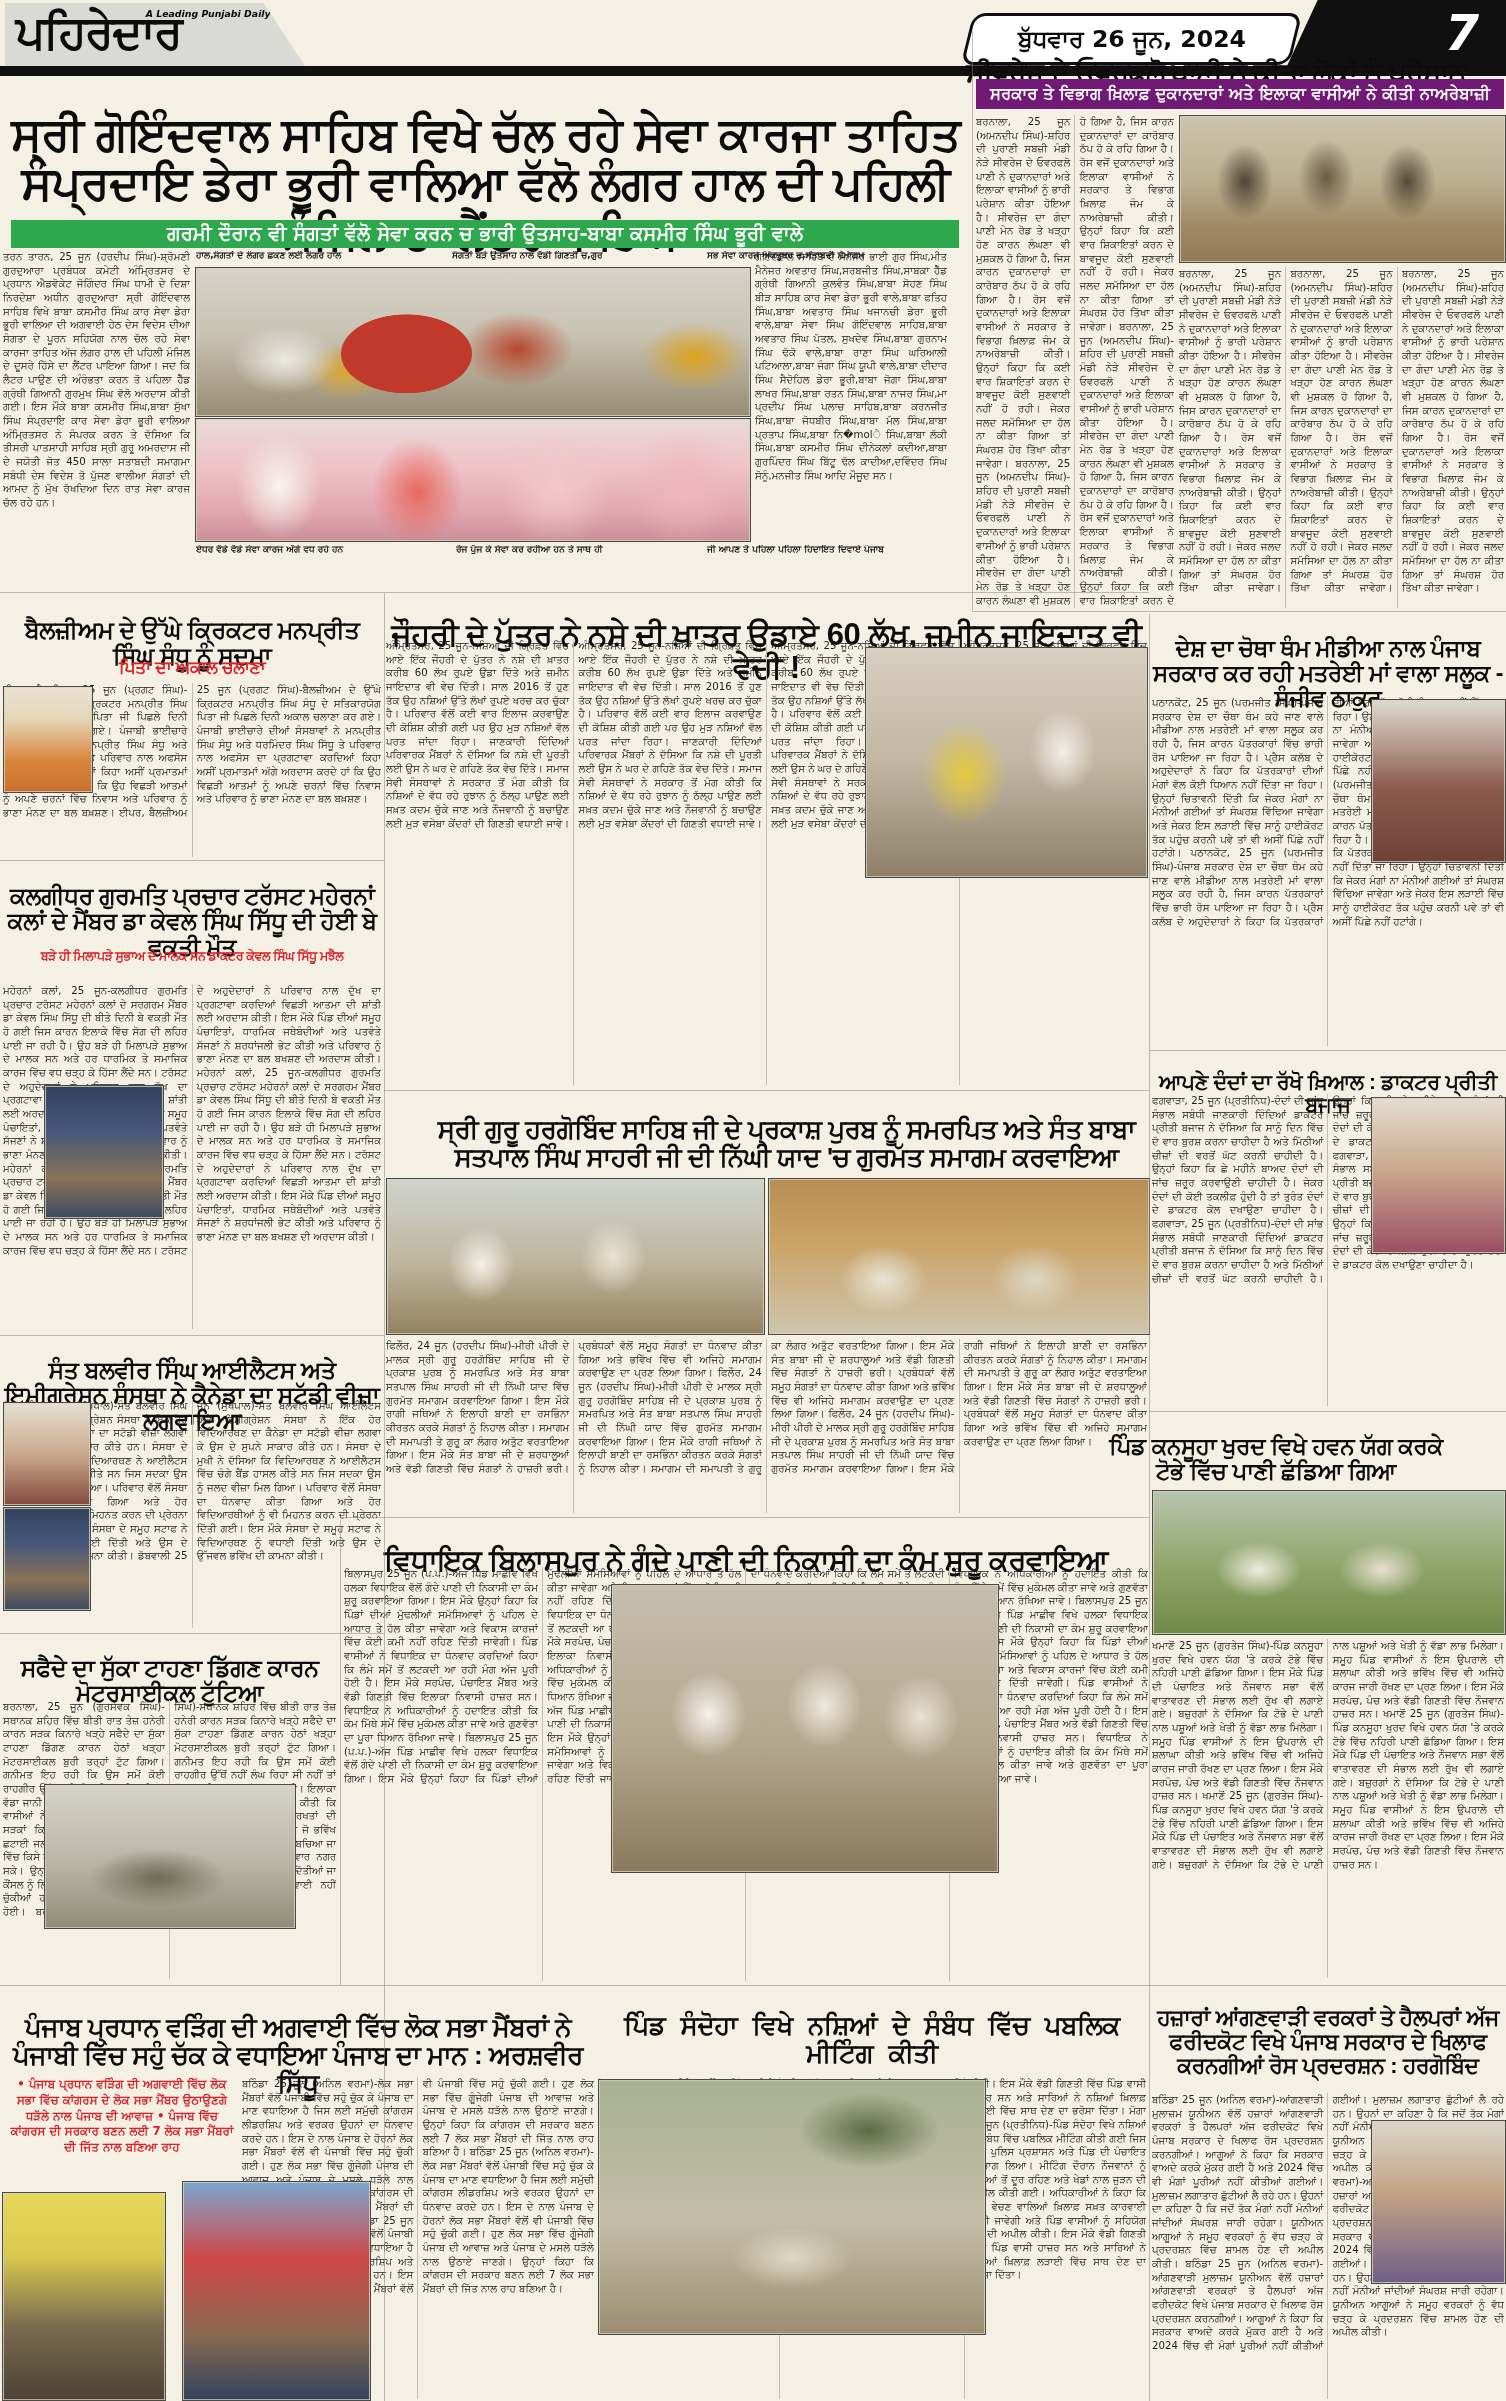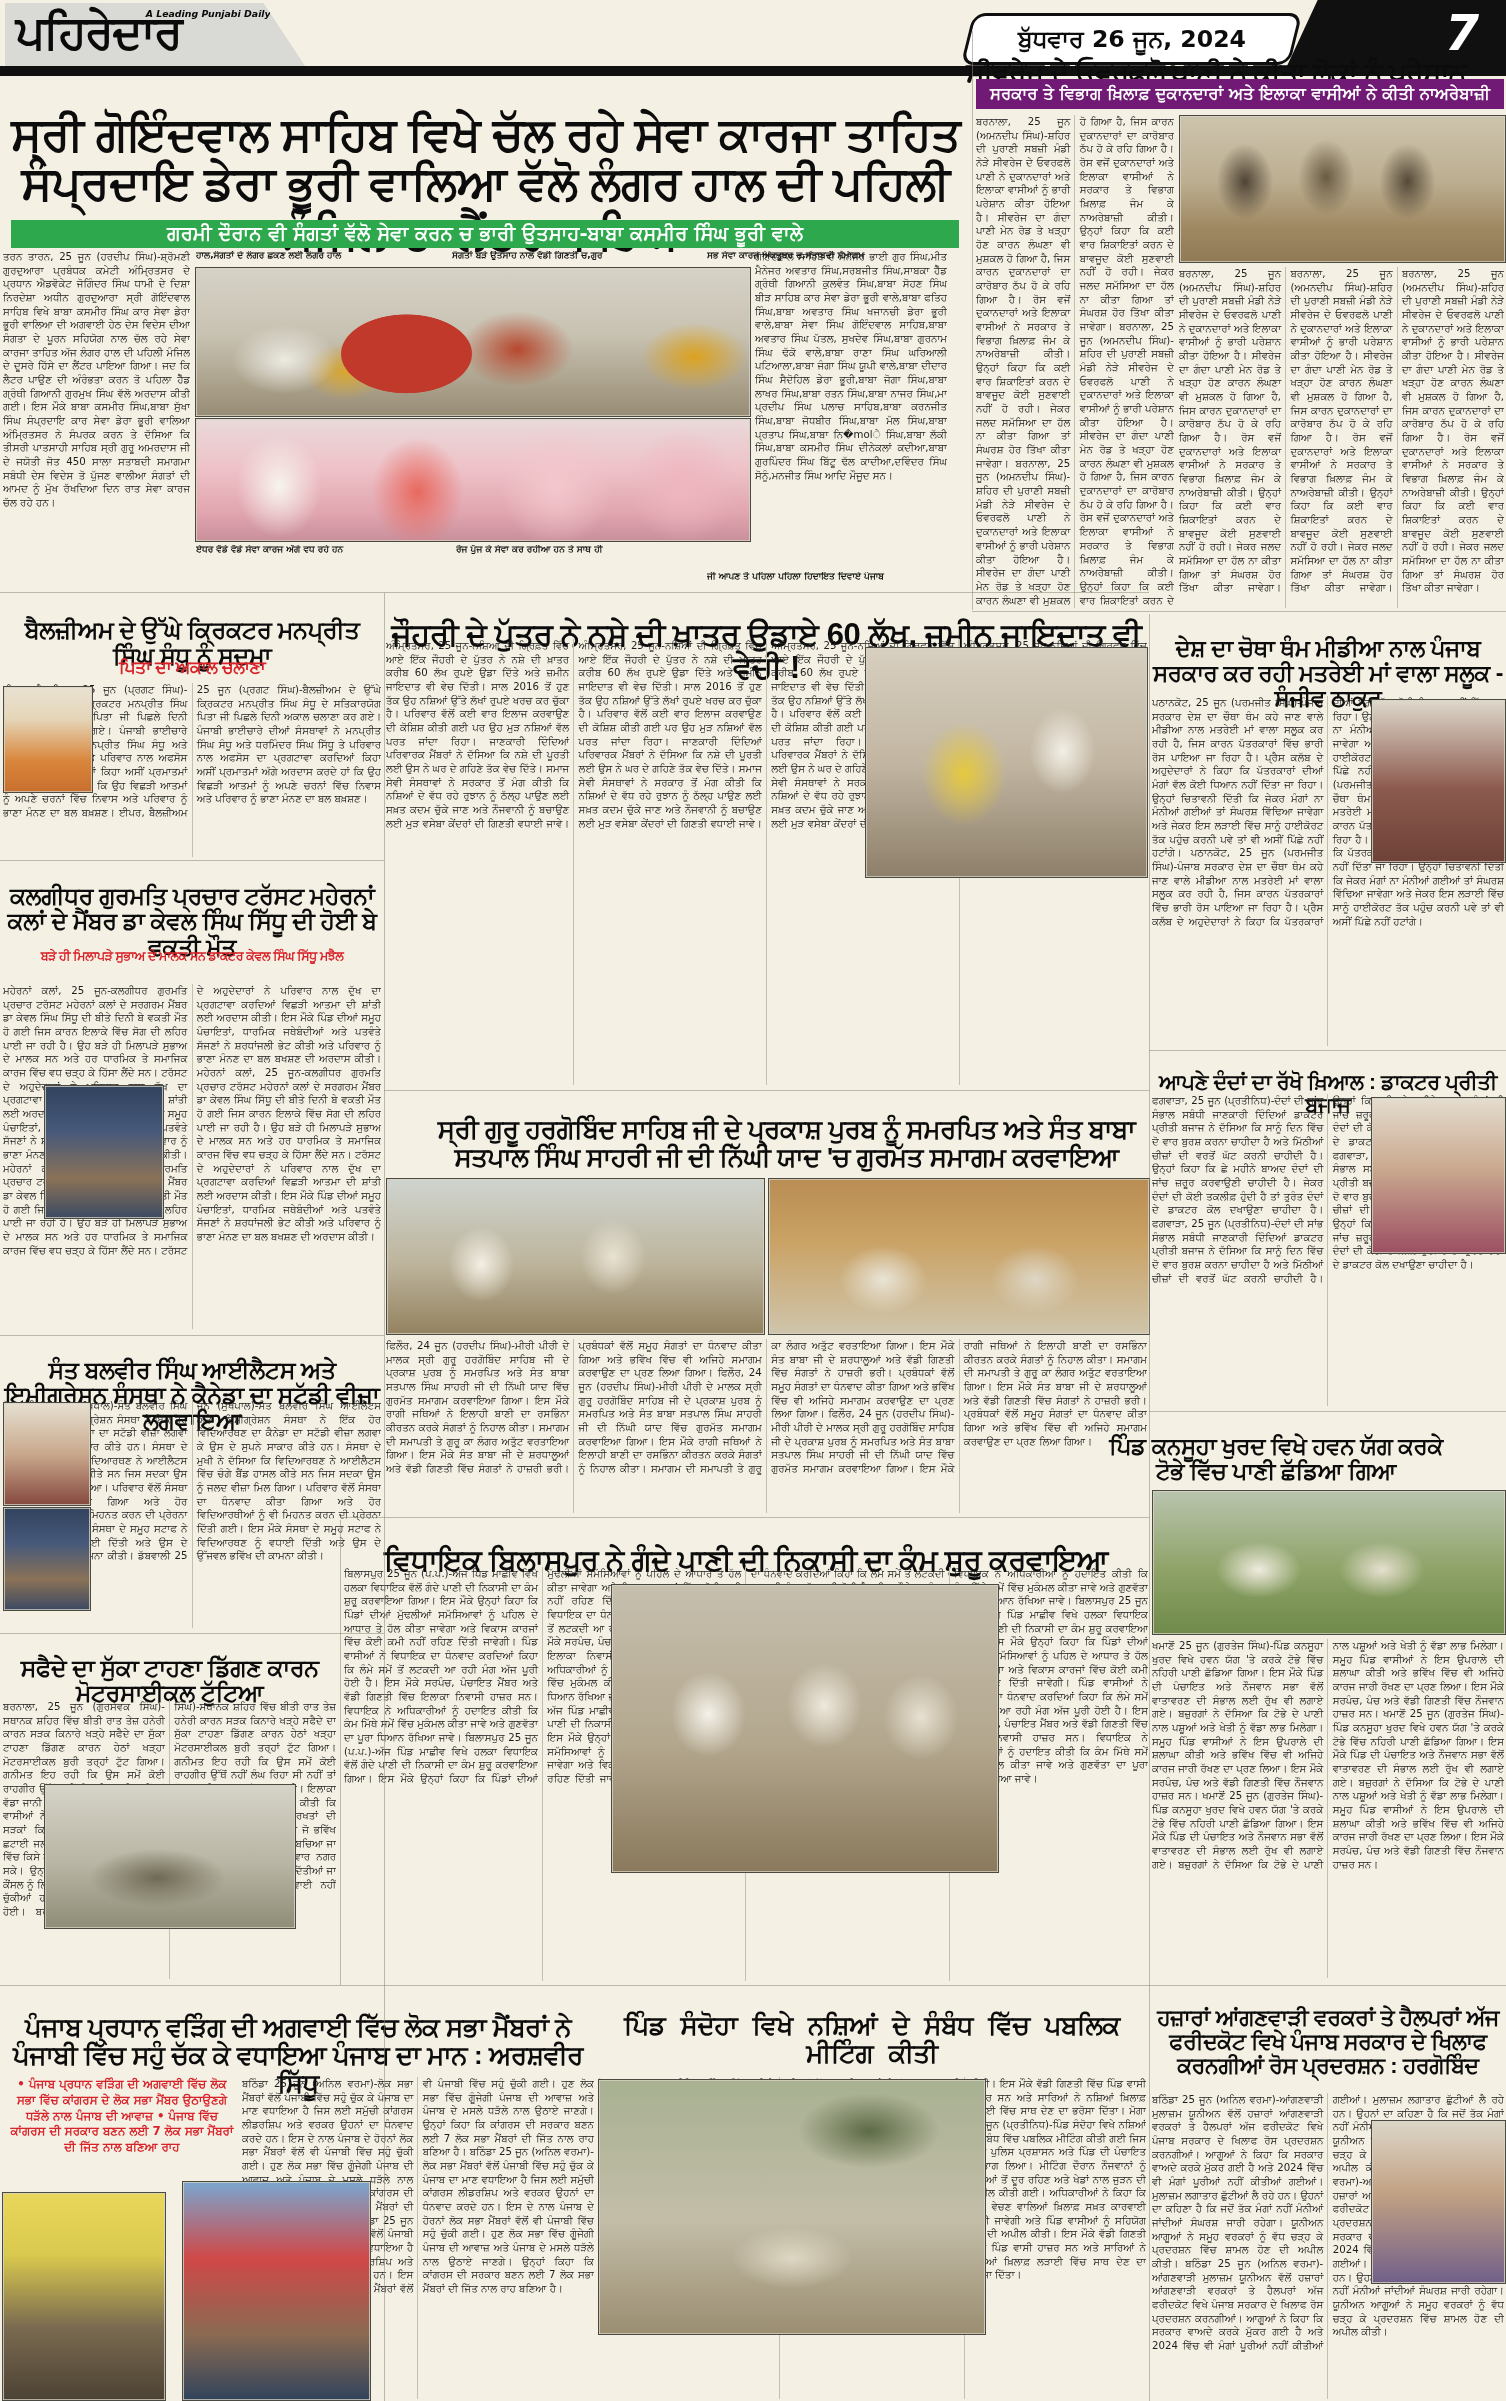--- a/index.html
+++ b/index.html
@@ -122,21 +122,21 @@
 
     <div class="abs body-txt" style="left:3.1px;top:250px;width:187px;height:341px;">ਤਰਨ ਤਾਰਨ, 25 ਜੂਨ (ਹਰਦੀਪ ਸਿੰਘ)-ਸ਼੍ਰੋਮਣੀ ਗੁਰਦੁਆਰਾ ਪ੍ਰਬੰਧਕ ਕਮੇਟੀ ਅੰਮ੍ਰਿਤਸਰ ਦੇ ਪ੍ਰਧਾਨ ਐਡਵੋਕੇਟ ਜੋਗਿੰਦਰ ਸਿੰਘ ਧਾਮੀ ਦੇ ਦਿਸ਼ਾ ਨਿਰਦੇਸ਼ਾ ਅਧੀਨ ਗੁਰਦੁਆਰਾ ਸ੍ਰੀ ਗੋਇੰਦਵਾਲ ਸਾਹਿਬ ਵਿਖੇ ਬਾਬਾ ਕਸਮੀਰ ਸਿੰਘ ਕਾਰ ਸੇਵਾ ਡੇਰਾ ਭੂਰੀ ਵਾਲਿਆ ਦੀ ਅਗਵਾਈ ਹੇਠ ਦੇਸ ਵਿਦੇਸ ਦੀਆ ਸੰਗਤਾ ਦੇ ਪੂਰਨ ਸਹਿਯੋਗ ਨਾਲ ਚੱਲ ਰਹੇ ਸੇਵਾ ਕਾਰਜਾ ਤਾਹਿਤ ਅੱਜ ਲੰਗਰ ਹਾਲ ਦੀ ਪਹਿਲੀ ਮੰਜਿਲ ਦੇ ਦੂਸਰੇ ਹਿੱਸੇ ਦਾ ਲੈਂਟਰ ਪਾਇਆ ਗਿਆ। ਜਦ ਕਿ ਲੈਟਰ ਪਾਉਣ ਦੀ ਅੰਰੰਭਤਾ ਕਰਨ ਤੋ ਪਹਿਲਾ ਹੈੱਡ ਗ੍ਰੰਥੀ ਗਿਆਨੀ ਗੁਰਮੁਖ ਸਿੰਘ ਵੱਲੋ ਅਰਦਾਸ ਕੀਤੀ ਗਈ। ਇਸ ਮੌਕੇ ਬਾਬਾ ਕਸਮੀਰ ਸਿੰਘ,ਬਾਬਾ ਸੁੱਖਾ ਸਿੰਘ ਸੰਪ੍ਰਦਾਇ ਕਾਰ ਸੇਵਾ ਡੇਰਾ ਭੂਰੀ ਵਾਲਿਆ ਅੰਮ੍ਰਿਤਸਰ ਨੇ ਸੰਪਰਕ ਕਰਨ ਤੇ ਦੱਸਿਆ ਕਿ ਤੀਸਰੀ ਪਾਤਸਾਹੀ ਸਾਹਿਬ ਸ੍ਰੀ ਗੁਰੂ ਅਮਰਦਾਸ ਜੀ ਦੇ ਜਯੋਤੀ ਜੋਤ 450 ਸਾਲਾ ਸਤਾਬਦੀ ਸਮਾਗਮਾ ਸਬੰਧੀ ਦੇਸ ਵਿਦੇਸ ਤੋ ਪੁੱਜਣ ਵਾਲੀਆ ਸੰਗਤਾਂ ਦੀ ਆਮਦ ਨੂੰ ਮੁੱਖ ਰੱਖਦਿਆ ਦਿਨ ਰਾਤ ਸੇਵਾ ਕਾਰਜ ਚੱਲ ਰਹੇ ਹਨ।</div>
 
     <div class="photo ph-machinery" style="left:195px;top:267px;width:554px;height:148px;"></div>
     <div class="photo ph-sangat-pink" style="left:195px;top:418px;width:554px;height:122px;"></div>
 
     <div class="abs body-txt" style="left:755px;top:250px;width:192px;height:341px;">ਗੋਇੰਦਵਾਲ ਸਾਹਿਬ ਦੇ ਮੈਨੇਜਰ ਭਾਈ ਗੁਰ ਸਿੰਘ,ਮੀਤ ਮੈਨੇਜਰ ਅਵਤਾਰ ਸਿੰਘ,ਸਰਬਜੀਤ ਸਿੰਘ,ਸਾਬਕਾ ਹੈੱਡ ਗ੍ਰੰਥੀ ਗਿਆਨੀ ਕੁਲਵੰਤ ਸਿੰਘ,ਬਾਬਾ ਸੋਹਣ ਸਿੰਘ ਬੀੜ ਸਾਹਿਬ ਕਾਰ ਸੇਵਾ ਡੇਰਾ ਭੂਰੀ ਵਾਲੇ,ਬਾਬਾ ਫਤਿਹ ਸਿੰਘ,ਬਾਬਾ ਅਵਤਾਰ ਸਿੰਘ ਖਜਾਨਚੀ ਡੇਰਾ ਭੂਰੀ ਵਾਲੇ,ਬਾਬਾ ਸੇਵਾ ਸਿੰਘ ਗੋਇੰਦਵਾਲ ਸਾਹਿਬ,ਬਾਬਾ ਅਵਤਾਰ ਸਿੰਘ ਪੱਤਲ, ਸੁਖਦੇਵ ਸਿੰਘ,ਬਾਬਾ ਗੁਰਨਾਮ ਸਿੰਘ ਢੱਕੋ ਵਾਲੇ,ਬਾਬਾ ਰਾਣਾ ਸਿੰਘ ਘਰਿਆਲੀ ਪਟਿਆਲਾ,ਬਾਬਾ ਜੰਗਾ ਸਿੰਘ ਯੂਪੀ ਵਾਲੇ,ਬਾਬਾ ਦੀਦਾਰ ਸਿੰਘ ਸੈਦੋਹਿਲ ਡੇਰਾ ਭੂਰੀ,ਬਾਬਾ ਜੋਗਾ ਸਿੰਘ,ਬਾਬਾ ਲਾਖਰ ਸਿੰਘ,ਬਾਬਾ ਰਤਨ ਸਿੰਘ,ਬਾਬਾ ਨਾਜਰ ਸਿੰਘ,ਮਾ ਪ੍ਰਦੀਪ ਸਿੰਘ ਪਲਾਚ ਸਾਹਿਬ,ਬਾਬਾ ਕਰਨਜੀਤ ਸਿੰਘ,ਬਾਬਾ ਜੋਧਬੀਰ ਸਿੰਘ,ਬਾਬਾ ਮੱਲ ਸਿੰਘ,ਬਾਬਾ ਪ੍ਰਤਾਪ ਸਿੰਘ,ਬਾਬਾ ਨਿ�molੇ ਸਿੰਘ,ਬਾਬਾ ਲੱਕੀ ਸਿੰਘ,ਬਾਬਾ ਕਸਮੀਰ ਸਿੰਘ ਦੀਨੇਕਲਾਂ ਕਦੀਆ,ਬਾਬਾ ਗੁਰਪਿੰਦਰ ਸਿੰਘ ਬਿੱਟੂ ਢੱਲ ਕਾਦੀਆ,ਦਵਿੰਦਰ ਸਿੰਘ ਸੋਨੂੰ,ਮਨਜੀਤ ਸਿੰਘ ਆਦਿ ਮੌਜੂਦ ਸਨ।</div>
 
     <div class="abs caption" style="left:196px;top:545px;width:236px;">ਏਧਰ ਵੱਡੇ ਵੱਡੇ ਸੇਵਾ ਕਾਰਜ ਅੱਗੇ ਵਧ ਰਹੇ ਹਨ</div>
     <div class="abs caption" style="left:456px;top:545px;width:236px;">ਰੋਜ ਪੁੱਜ ਕੇ ਸੇਵਾ ਕਰ ਰਹੀਆ ਹਨ ਤੇ ਸਾਥ ਹੀ</div>
-    <div class="abs caption" style="left:707px;top:545px;width:240px;margin-top:27px;">ਜੀ ਆਪਣ ਤੋ ਪਹਿਲਾ ਪਹਿਲਾ ਹਿਦਾਇਤ ਦਿਵਾਏ ਪੰਜਾਬ</div>
+    <div class="abs caption" style="left:707px;top:545px;width:240px;">ਜੀ ਆਪਣ ਤੋ ਪਹਿਲਾ ਪਹਿਲਾ ਹਿਦਾਇਤ ਦਿਵਾਏ ਪੰਜਾਬ</div>
   </section>
 
   <section>
     <h2 class="abs hl" style="left:952px;top:35px;width:528px;height:39px;font-size:27.5px;">ਸੀਵਰੇਜ ਦੇ ਓਵਰਫਲੋ ਪਾਣੀ ਨੇ ਕੀਤਾ ਲੋਕਾਂ ਨੂੰ ਪਰੇਸ਼ਾਨ</h2>
     <div class="abs banner" style="left:976px;top:79px;width:528px;height:30px;background:#701a75;font-size:16.5px;">ਸਰਕਾਰ ਤੇ ਵਿਭਾਗ ਖ਼ਿਲਾਫ਼ ਦੁਕਾਨਦਾਰਾਂ ਅਤੇ ਇਲਾਕਾ ਵਾਸੀਆਂ ਨੇ ਕੀਤੀ ਨਾਅਰੇਬਾਜ਼ੀ</div>
     <div class="abs body-txt cols2" style="left:976px;top:115px;width:198px;height:493px;">ਬਰਨਾਲਾ, 25 ਜੂਨ (ਅਮਨਦੀਪ ਸਿੰਘ)-ਸ਼ਹਿਰ ਦੀ ਪੁਰਾਣੀ ਸਬਜ਼ੀ ਮੰਡੀ ਨੇੜੇ ਸੀਵਰੇਜ ਦੇ ਓਵਰਫਲੋ ਪਾਣੀ ਨੇ ਦੁਕਾਨਦਾਰਾਂ ਅਤੇ ਇਲਾਕਾ ਵਾਸੀਆਂ ਨੂੰ ਭਾਰੀ ਪਰੇਸ਼ਾਨ ਕੀਤਾ ਹੋਇਆ ਹੈ। ਸੀਵਰੇਜ ਦਾ ਗੰਦਾ ਪਾਣੀ ਮੇਨ ਰੋਡ ਤੇ ਖੜ੍ਹਾ ਹੋਣ ਕਾਰਨ ਲੰਘਣਾ ਵੀ ਮੁਸ਼ਕਲ ਹੋ ਗਿਆ ਹੈ, ਜਿਸ ਕਾਰਨ ਦੁਕਾਨਦਾਰਾਂ ਦਾ ਕਾਰੋਬਾਰ ਠੱਪ ਹੋ ਕੇ ਰਹਿ ਗਿਆ ਹੈ। ਰੋਸ ਵਜੋਂ ਦੁਕਾਨਦਾਰਾਂ ਅਤੇ ਇਲਾਕਾ ਵਾਸੀਆਂ ਨੇ ਸਰਕਾਰ ਤੇ ਵਿਭਾਗ ਖ਼ਿਲਾਫ਼ ਜੰਮ ਕੇ ਨਾਅਰੇਬਾਜ਼ੀ ਕੀਤੀ। ਉਨ੍ਹਾਂ ਕਿਹਾ ਕਿ ਕਈ ਵਾਰ ਸ਼ਿਕਾਇਤਾਂ ਕਰਨ ਦੇ ਬਾਵਜੂਦ ਕੋਈ ਸੁਣਵਾਈ ਨਹੀਂ ਹੋ ਰਹੀ। ਜੇਕਰ ਜਲਦ ਸਮੱਸਿਆ ਦਾ ਹੱਲ ਨਾ ਕੀਤਾ ਗਿਆ ਤਾਂ ਸੰਘਰਸ਼ ਹੋਰ ਤਿੱਖਾ ਕੀਤਾ ਜਾਵੇਗਾ। ਬਰਨਾਲਾ, 25 ਜੂਨ (ਅਮਨਦੀਪ ਸਿੰਘ)-ਸ਼ਹਿਰ ਦੀ ਪੁਰਾਣੀ ਸਬਜ਼ੀ ਮੰਡੀ ਨੇੜੇ ਸੀਵਰੇਜ ਦੇ ਓਵਰਫਲੋ ਪਾਣੀ ਨੇ ਦੁਕਾਨਦਾਰਾਂ ਅਤੇ ਇਲਾਕਾ ਵਾਸੀਆਂ ਨੂੰ ਭਾਰੀ ਪਰੇਸ਼ਾਨ ਕੀਤਾ ਹੋਇਆ ਹੈ। ਸੀਵਰੇਜ ਦਾ ਗੰਦਾ ਪਾਣੀ ਮੇਨ ਰੋਡ ਤੇ ਖੜ੍ਹਾ ਹੋਣ ਕਾਰਨ ਲੰਘਣਾ ਵੀ ਮੁਸ਼ਕਲ ਹੋ ਗਿਆ ਹੈ, ਜਿਸ ਕਾਰਨ ਦੁਕਾਨਦਾਰਾਂ ਦਾ ਕਾਰੋਬਾਰ ਠੱਪ ਹੋ ਕੇ ਰਹਿ ਗਿਆ ਹੈ। ਰੋਸ ਵਜੋਂ ਦੁਕਾਨਦਾਰਾਂ ਅਤੇ ਇਲਾਕਾ ਵਾਸੀਆਂ ਨੇ ਸਰਕਾਰ ਤੇ ਵਿਭਾਗ ਖ਼ਿਲਾਫ਼ ਜੰਮ ਕੇ ਨਾਅਰੇਬਾਜ਼ੀ ਕੀਤੀ। ਉਨ੍ਹਾਂ ਕਿਹਾ ਕਿ ਕਈ ਵਾਰ ਸ਼ਿਕਾਇਤਾਂ ਕਰਨ ਦੇ ਬਾਵਜੂਦ ਕੋਈ ਸੁਣਵਾਈ ਨਹੀਂ ਹੋ ਰਹੀ। ਜੇਕਰ ਜਲਦ ਸਮੱਸਿਆ ਦਾ ਹੱਲ ਨਾ ਕੀਤਾ ਗਿਆ ਤਾਂ ਸੰਘਰਸ਼ ਹੋਰ ਤਿੱਖਾ ਕੀਤਾ ਜਾਵੇਗਾ। ਬਰਨਾਲਾ, 25 ਜੂਨ (ਅਮਨਦੀਪ ਸਿੰਘ)-ਸ਼ਹਿਰ ਦੀ ਪੁਰਾਣੀ ਸਬਜ਼ੀ ਮੰਡੀ ਨੇੜੇ ਸੀਵਰੇਜ ਦੇ ਓਵਰਫਲੋ ਪਾਣੀ ਨੇ ਦੁਕਾਨਦਾਰਾਂ ਅਤੇ ਇਲਾਕਾ ਵਾਸੀਆਂ ਨੂੰ ਭਾਰੀ ਪਰੇਸ਼ਾਨ ਕੀਤਾ ਹੋਇਆ ਹੈ। ਸੀਵਰੇਜ ਦਾ ਗੰਦਾ ਪਾਣੀ ਮੇਨ ਰੋਡ ਤੇ ਖੜ੍ਹਾ ਹੋਣ ਕਾਰਨ ਲੰਘਣਾ ਵੀ ਮੁਸ਼ਕਲ ਹੋ ਗਿਆ ਹੈ, ਜਿਸ ਕਾਰਨ ਦੁਕਾਨਦਾਰਾਂ ਦਾ ਕਾਰੋਬਾਰ ਠੱਪ ਹੋ ਕੇ ਰਹਿ ਗਿਆ ਹੈ। ਰੋਸ ਵਜੋਂ ਦੁਕਾਨਦਾਰਾਂ ਅਤੇ ਇਲਾਕਾ ਵਾਸੀਆਂ ਨੇ ਸਰਕਾਰ ਤੇ ਵਿਭਾਗ ਖ਼ਿਲਾਫ਼ ਜੰਮ ਕੇ ਨਾਅਰੇਬਾਜ਼ੀ ਕੀਤੀ। ਉਨ੍ਹਾਂ ਕਿਹਾ ਕਿ ਕਈ ਵਾਰ ਸ਼ਿਕਾਇਤਾਂ ਕਰਨ ਦੇ ਬਾਵਜੂਦ ਕੋਈ ਸੁਣਵਾਈ ਨਹੀਂ ਹੋ ਰਹੀ। ਜੇਕਰ ਜਲਦ ਸਮੱਸਿਆ ਦਾ ਹੱਲ ਨਾ ਕੀਤਾ ਗਿਆ ਤਾਂ ਸੰਘਰਸ਼ ਹੋਰ ਤਿੱਖਾ ਕੀਤਾ ਜਾਵੇਗਾ।</div>
     <div class="photo ph-flood" style="left:1179px;top:115px;width:325px;height:146px;"></div>
     <div class="abs body-txt cols3" style="left:1179px;top:267px;width:325px;height:341px;">ਬਰਨਾਲਾ, 25 ਜੂਨ (ਅਮਨਦੀਪ ਸਿੰਘ)-ਸ਼ਹਿਰ ਦੀ ਪੁਰਾਣੀ ਸਬਜ਼ੀ ਮੰਡੀ ਨੇੜੇ ਸੀਵਰੇਜ ਦੇ ਓਵਰਫਲੋ ਪਾਣੀ ਨੇ ਦੁਕਾਨਦਾਰਾਂ ਅਤੇ ਇਲਾਕਾ ਵਾਸੀਆਂ ਨੂੰ ਭਾਰੀ ਪਰੇਸ਼ਾਨ ਕੀਤਾ ਹੋਇਆ ਹੈ। ਸੀਵਰੇਜ ਦਾ ਗੰਦਾ ਪਾਣੀ ਮੇਨ ਰੋਡ ਤੇ ਖੜ੍ਹਾ ਹੋਣ ਕਾਰਨ ਲੰਘਣਾ ਵੀ ਮੁਸ਼ਕਲ ਹੋ ਗਿਆ ਹੈ, ਜਿਸ ਕਾਰਨ ਦੁਕਾਨਦਾਰਾਂ ਦਾ ਕਾਰੋਬਾਰ ਠੱਪ ਹੋ ਕੇ ਰਹਿ ਗਿਆ ਹੈ। ਰੋਸ ਵਜੋਂ ਦੁਕਾਨਦਾਰਾਂ ਅਤੇ ਇਲਾਕਾ ਵਾਸੀਆਂ ਨੇ ਸਰਕਾਰ ਤੇ ਵਿਭਾਗ ਖ਼ਿਲਾਫ਼ ਜੰਮ ਕੇ ਨਾਅਰੇਬਾਜ਼ੀ ਕੀਤੀ। ਉਨ੍ਹਾਂ ਕਿਹਾ ਕਿ ਕਈ ਵਾਰ ਸ਼ਿਕਾਇਤਾਂ ਕਰਨ ਦੇ ਬਾਵਜੂਦ ਕੋਈ ਸੁਣਵਾਈ ਨਹੀਂ ਹੋ ਰਹੀ। ਜੇਕਰ ਜਲਦ ਸਮੱਸਿਆ ਦਾ ਹੱਲ ਨਾ ਕੀਤਾ ਗਿਆ ਤਾਂ ਸੰਘਰਸ਼ ਹੋਰ ਤਿੱਖਾ ਕੀਤਾ ਜਾਵੇਗਾ। ਬਰਨਾਲਾ, 25 ਜੂਨ (ਅਮਨਦੀਪ ਸਿੰਘ)-ਸ਼ਹਿਰ ਦੀ ਪੁਰਾਣੀ ਸਬਜ਼ੀ ਮੰਡੀ ਨੇੜੇ ਸੀਵਰੇਜ ਦੇ ਓਵਰਫਲੋ ਪਾਣੀ ਨੇ ਦੁਕਾਨਦਾਰਾਂ ਅਤੇ ਇਲਾਕਾ ਵਾਸੀਆਂ ਨੂੰ ਭਾਰੀ ਪਰੇਸ਼ਾਨ ਕੀਤਾ ਹੋਇਆ ਹੈ। ਸੀਵਰੇਜ ਦਾ ਗੰਦਾ ਪਾਣੀ ਮੇਨ ਰੋਡ ਤੇ ਖੜ੍ਹਾ ਹੋਣ ਕਾਰਨ ਲੰਘਣਾ ਵੀ ਮੁਸ਼ਕਲ ਹੋ ਗਿਆ ਹੈ, ਜਿਸ ਕਾਰਨ ਦੁਕਾਨਦਾਰਾਂ ਦਾ ਕਾਰੋਬਾਰ ਠੱਪ ਹੋ ਕੇ ਰਹਿ ਗਿਆ ਹੈ। ਰੋਸ ਵਜੋਂ ਦੁਕਾਨਦਾਰਾਂ ਅਤੇ ਇਲਾਕਾ ਵਾਸੀਆਂ ਨੇ ਸਰਕਾਰ ਤੇ ਵਿਭਾਗ ਖ਼ਿਲਾਫ਼ ਜੰਮ ਕੇ ਨਾਅਰੇਬਾਜ਼ੀ ਕੀਤੀ। ਉਨ੍ਹਾਂ ਕਿਹਾ ਕਿ ਕਈ ਵਾਰ ਸ਼ਿਕਾਇਤਾਂ ਕਰਨ ਦੇ ਬਾਵਜੂਦ ਕੋਈ ਸੁਣਵਾਈ ਨਹੀਂ ਹੋ ਰਹੀ। ਜੇਕਰ ਜਲਦ ਸਮੱਸਿਆ ਦਾ ਹੱਲ ਨਾ ਕੀਤਾ ਗਿਆ ਤਾਂ ਸੰਘਰਸ਼ ਹੋਰ ਤਿੱਖਾ ਕੀਤਾ ਜਾਵੇਗਾ। ਬਰਨਾਲਾ, 25 ਜੂਨ (ਅਮਨਦੀਪ ਸਿੰਘ)-ਸ਼ਹਿਰ ਦੀ ਪੁਰਾਣੀ ਸਬਜ਼ੀ ਮੰਡੀ ਨੇੜੇ ਸੀਵਰੇਜ ਦੇ ਓਵਰਫਲੋ ਪਾਣੀ ਨੇ ਦੁਕਾਨਦਾਰਾਂ ਅਤੇ ਇਲਾਕਾ ਵਾਸੀਆਂ ਨੂੰ ਭਾਰੀ ਪਰੇਸ਼ਾਨ ਕੀਤਾ ਹੋਇਆ ਹੈ। ਸੀਵਰੇਜ ਦਾ ਗੰਦਾ ਪਾਣੀ ਮੇਨ ਰੋਡ ਤੇ ਖੜ੍ਹਾ ਹੋਣ ਕਾਰਨ ਲੰਘਣਾ ਵੀ ਮੁਸ਼ਕਲ ਹੋ ਗਿਆ ਹੈ, ਜਿਸ ਕਾਰਨ ਦੁਕਾਨਦਾਰਾਂ ਦਾ ਕਾਰੋਬਾਰ ਠੱਪ ਹੋ ਕੇ ਰਹਿ ਗਿਆ ਹੈ। ਰੋਸ ਵਜੋਂ ਦੁਕਾਨਦਾਰਾਂ ਅਤੇ ਇਲਾਕਾ ਵਾਸੀਆਂ ਨੇ ਸਰਕਾਰ ਤੇ ਵਿਭਾਗ ਖ਼ਿਲਾਫ਼ ਜੰਮ ਕੇ ਨਾਅਰੇਬਾਜ਼ੀ ਕੀਤੀ। ਉਨ੍ਹਾਂ ਕਿਹਾ ਕਿ ਕਈ ਵਾਰ ਸ਼ਿਕਾਇਤਾਂ ਕਰਨ ਦੇ ਬਾਵਜੂਦ ਕੋਈ ਸੁਣਵਾਈ ਨਹੀਂ ਹੋ ਰਹੀ। ਜੇਕਰ ਜਲਦ ਸਮੱਸਿਆ ਦਾ ਹੱਲ ਨਾ ਕੀਤਾ ਗਿਆ ਤਾਂ ਸੰਘਰਸ਼ ਹੋਰ ਤਿੱਖਾ ਕੀਤਾ ਜਾਵੇਗਾ।</div>
   </section>
 

